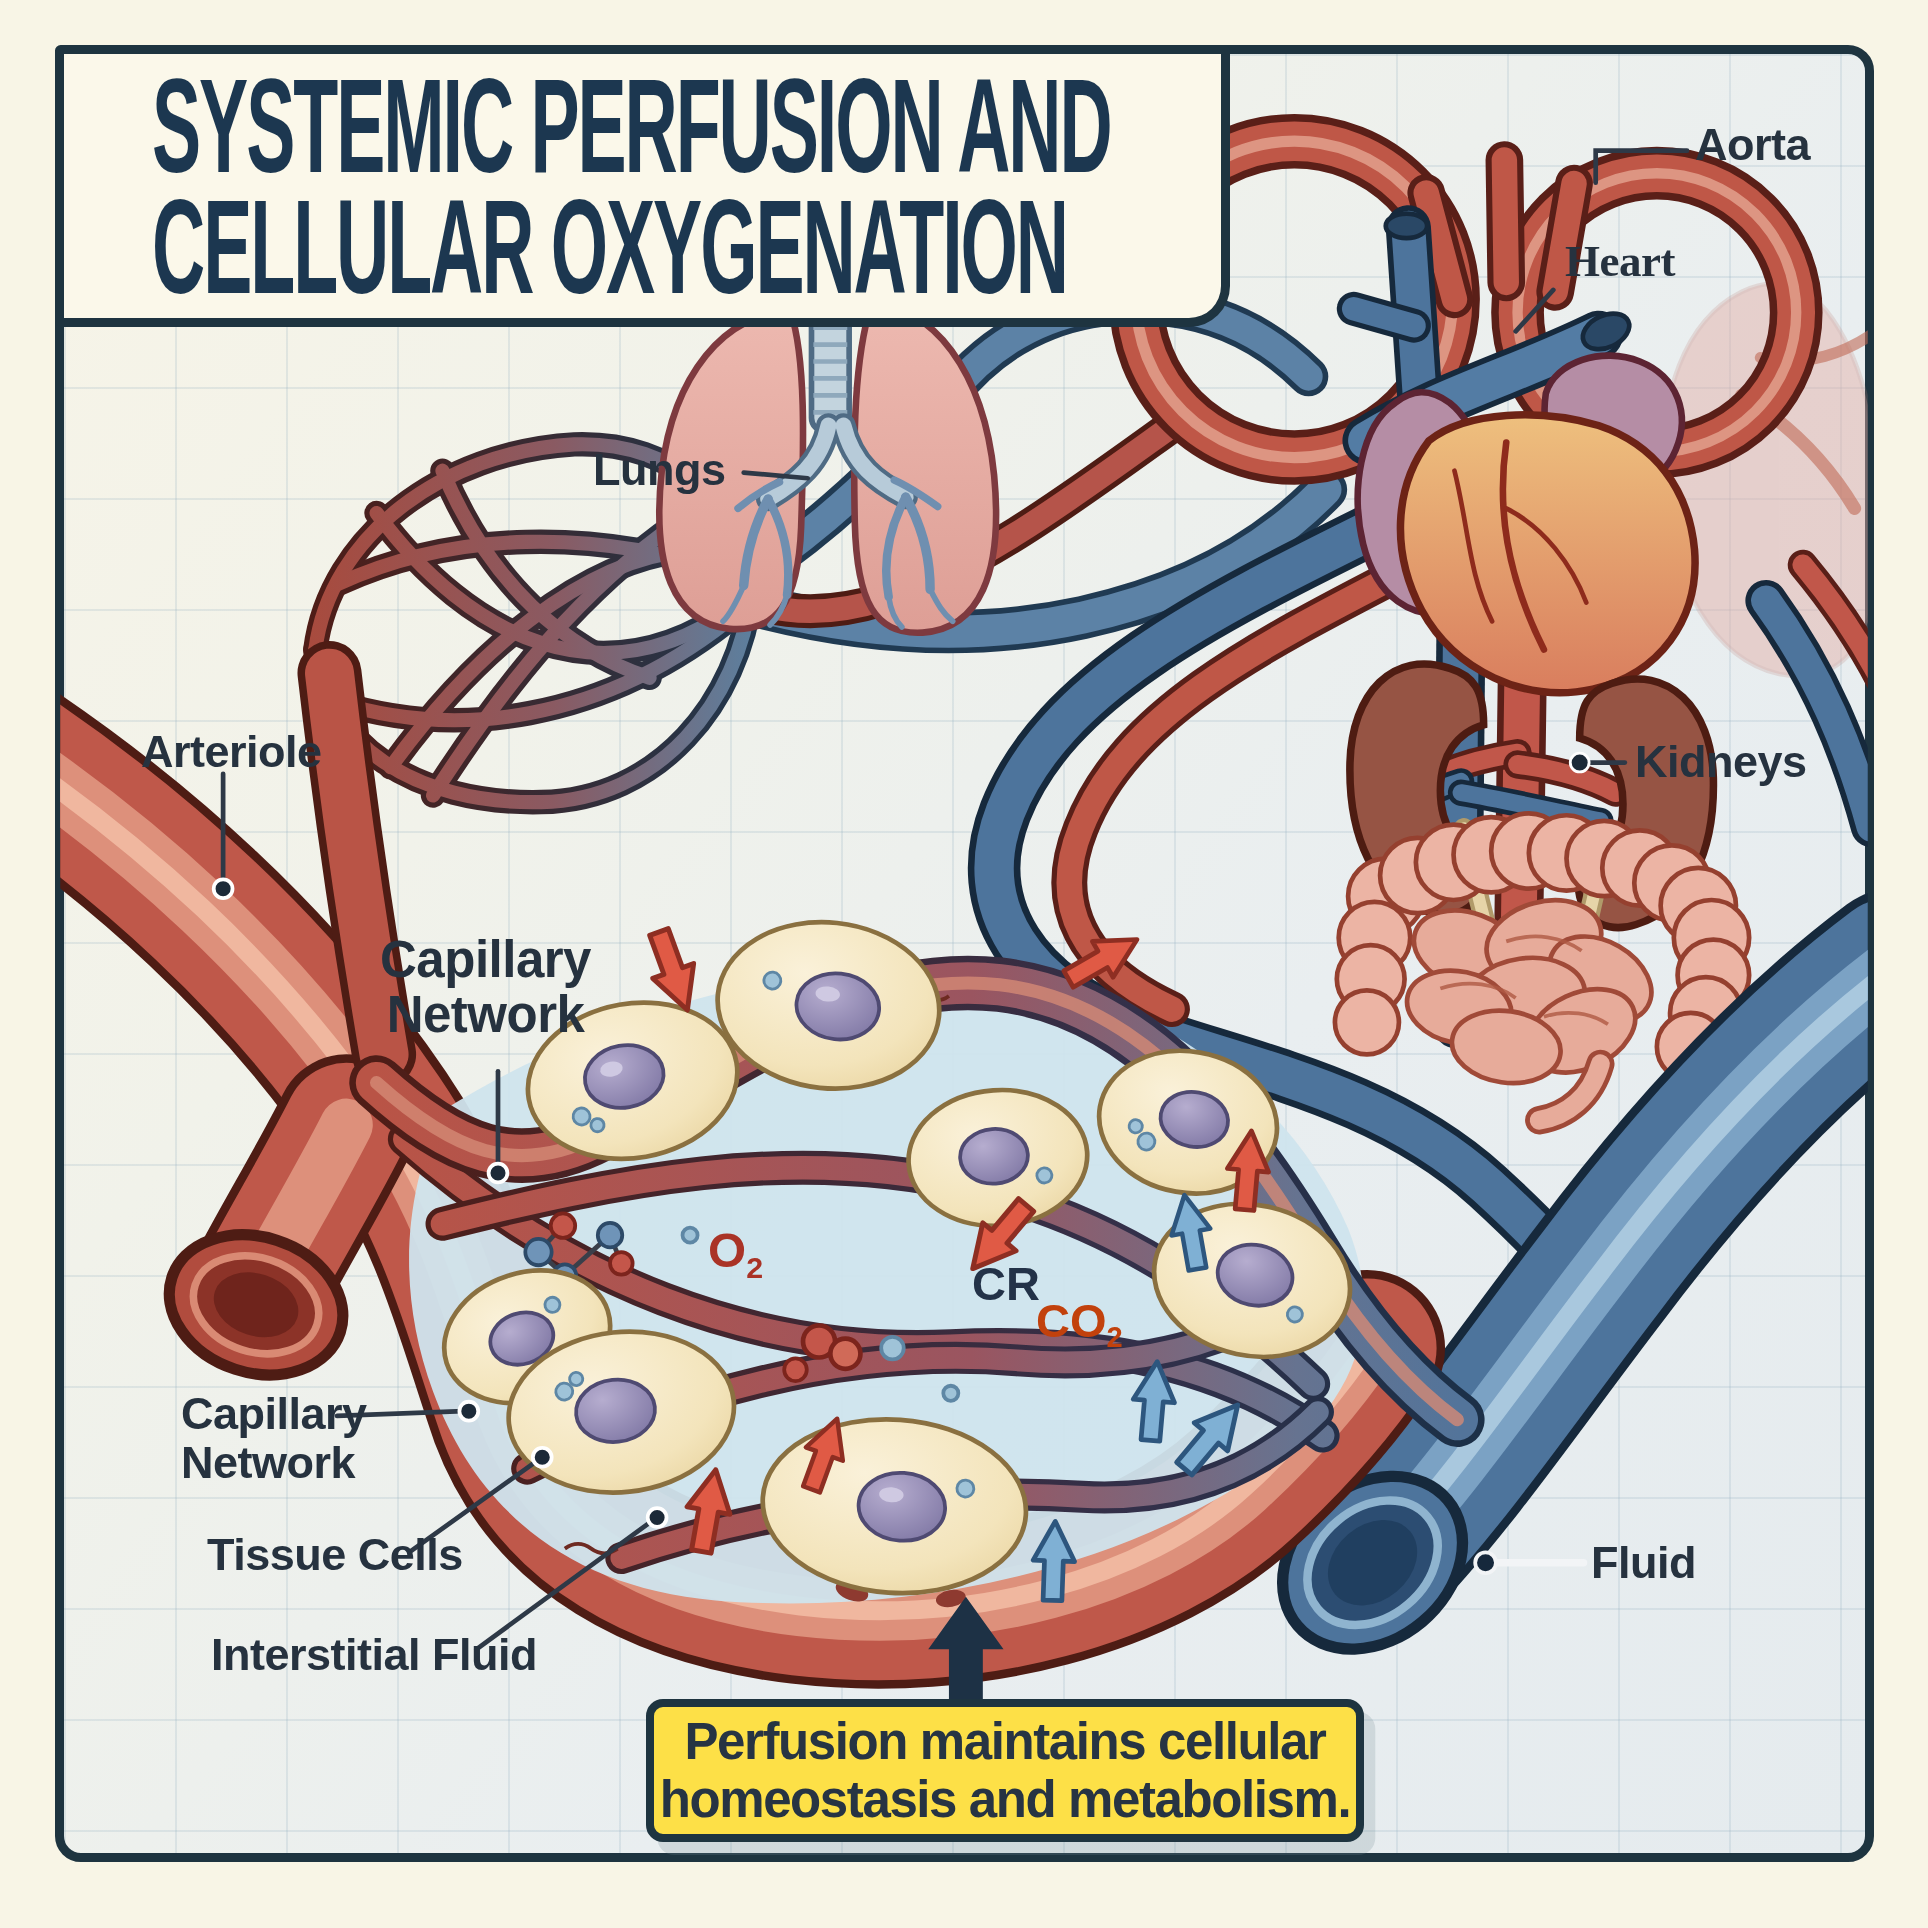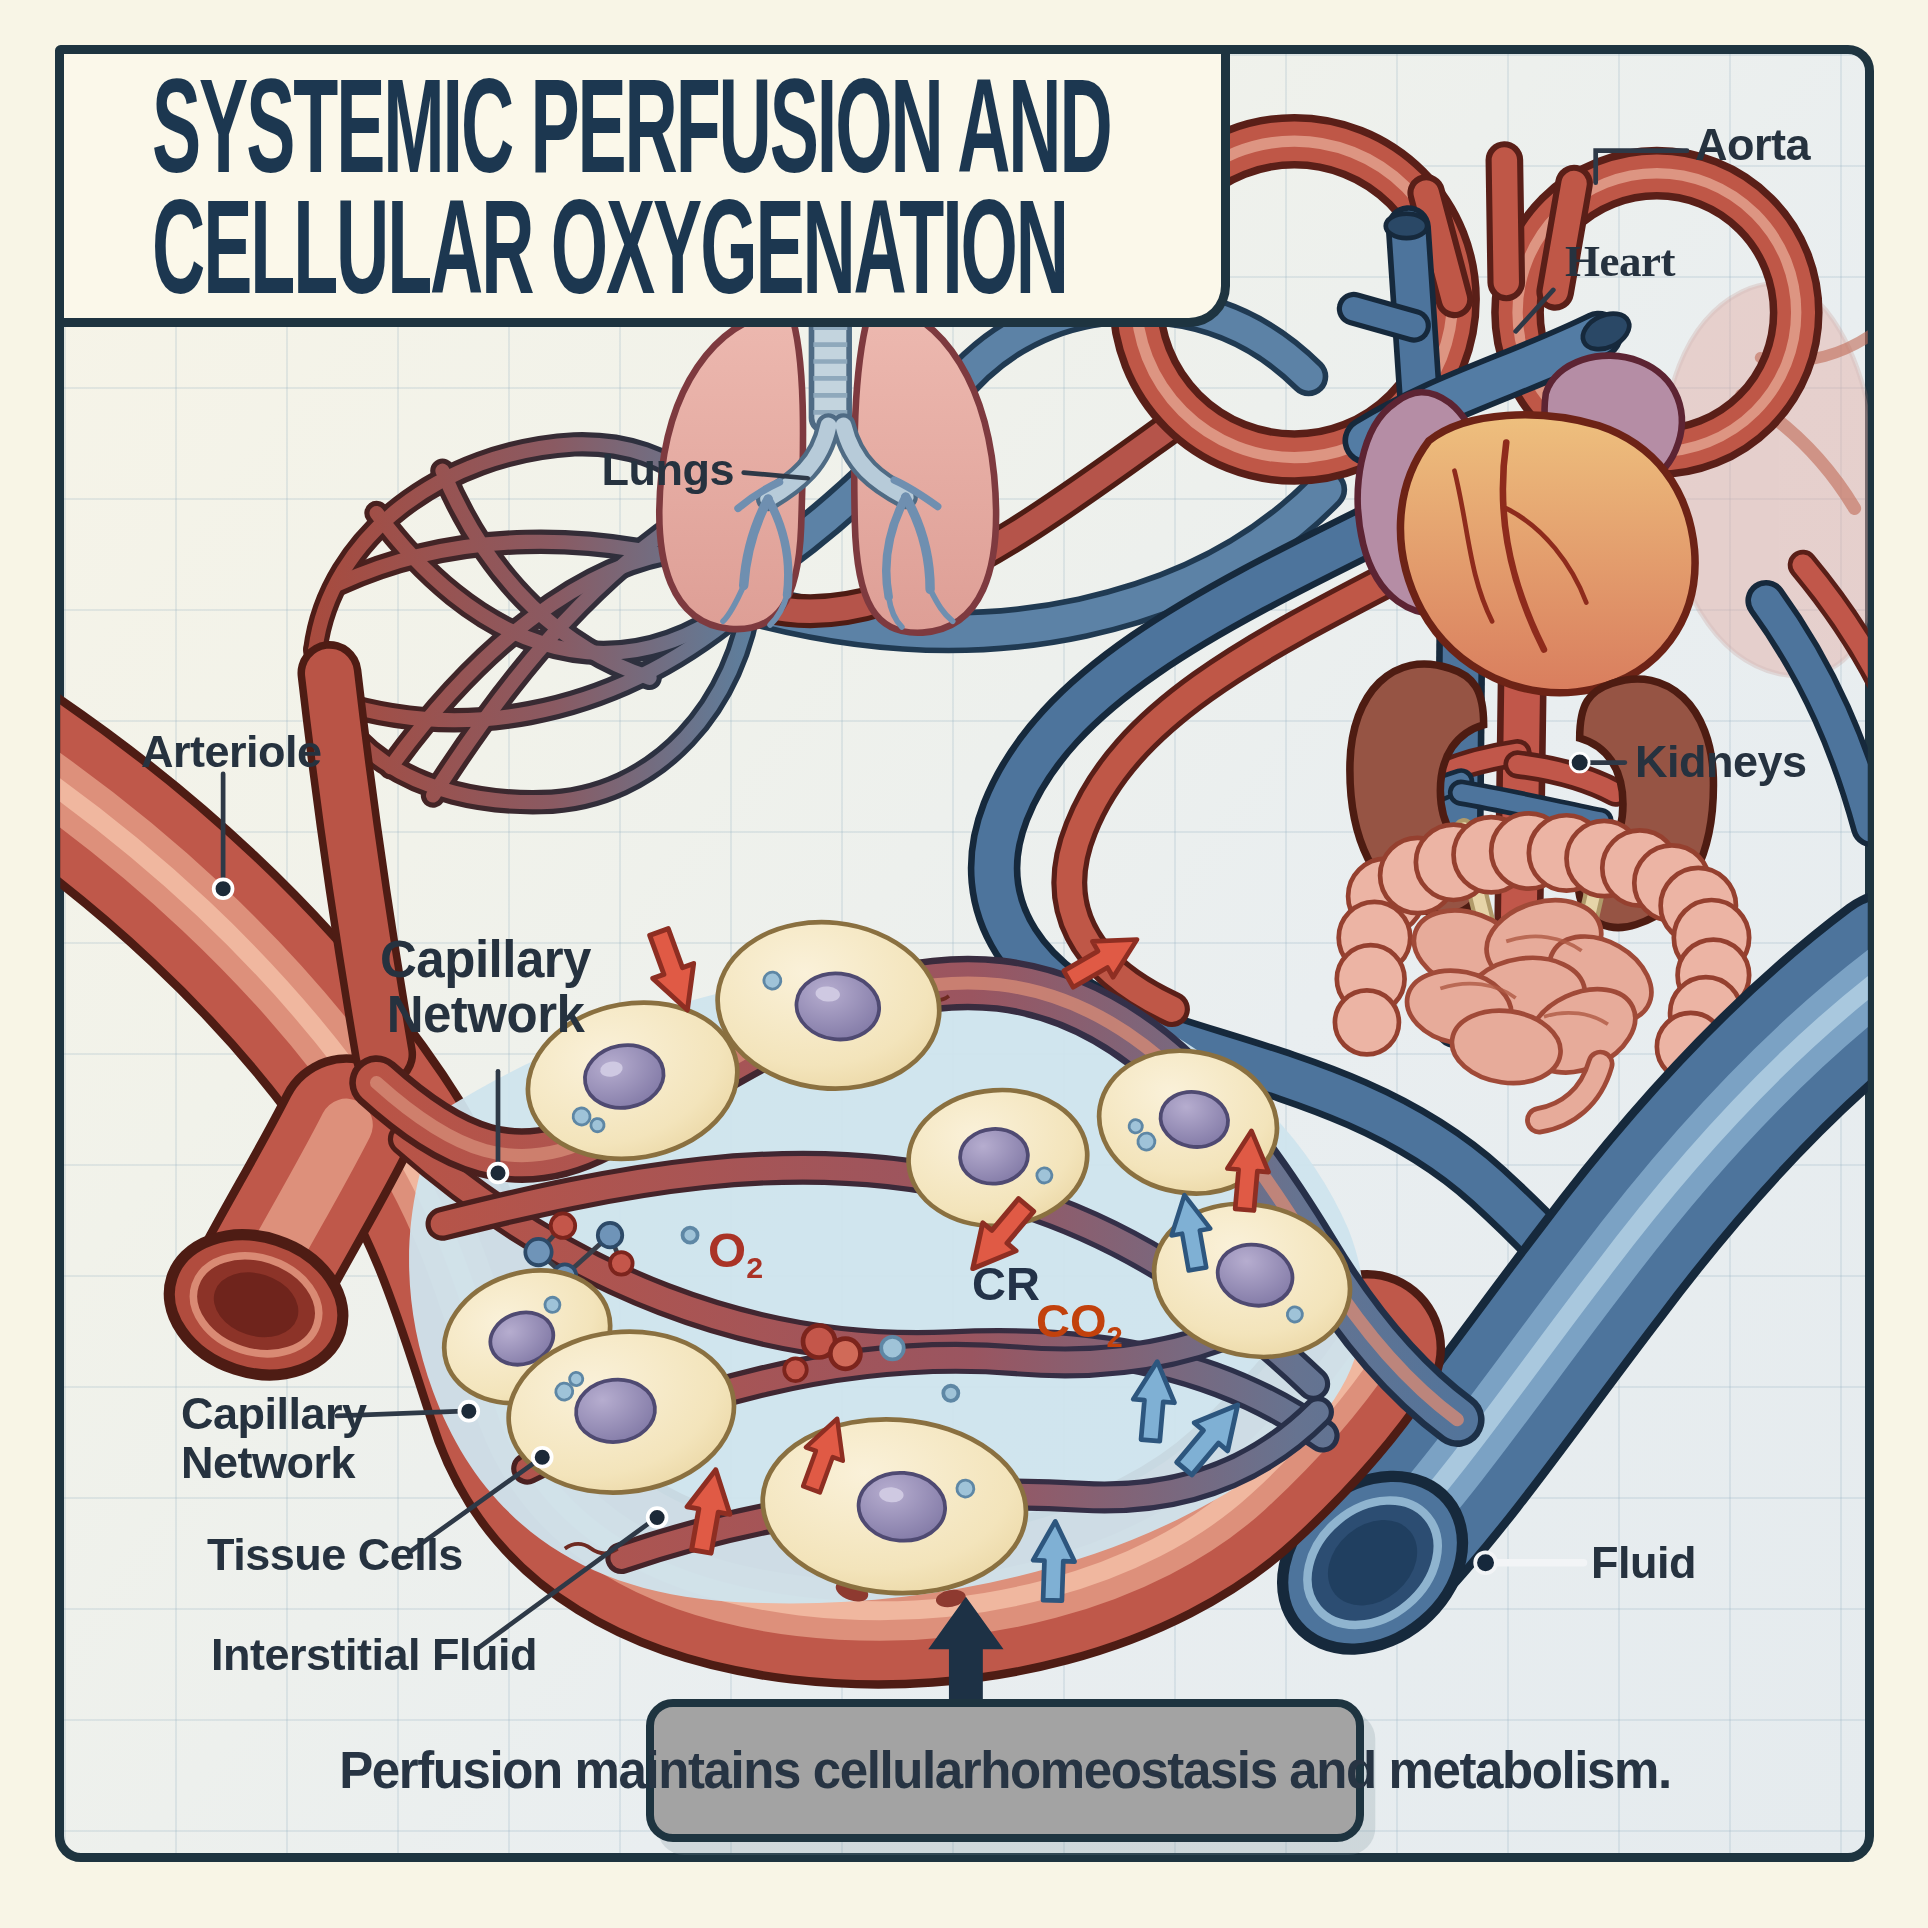--- a/index.html
+++ b/index.html
@@ -7,30 +7,30 @@
   .stage{position:absolute;inset:0;}
   .panel{position:absolute;left:55px;top:45px;width:1819px;height:1817px;box-sizing:border-box;
     border:9.4px solid #1e3440;border-radius:26px;
     background-image:
       repeating-linear-gradient(to right, rgba(140,170,188,.20) 0 1.9px, transparent 1.9px 111px),
       repeating-linear-gradient(to bottom, rgba(140,170,188,.20) 0 1.9px, transparent 1.9px 111px),
       linear-gradient(128deg,#f7f4e7 0%,#f1f2ea 30%,#e9eef0 62%,#e5ebee 100%);}
   svg.art{position:absolute;left:0;top:0;width:1928px;height:1928px;}
   .lbl{position:absolute;font-weight:700;font-size:45px;color:#26323f;letter-spacing:-0.5px;white-space:nowrap;line-height:1.08;}
   .lbl.center{text-align:center;}
-  .lbl.right{text-align:right;}
+  .lbl.right{text-align:left;}
   .title-box{position:absolute;left:55px;top:45px;width:1175px;height:282px;box-sizing:border-box;
     background:#fbf8ea;border:9.4px solid #1e3440;border-radius:5.6px 5.6px 41px 5.6px;
     display:flex;flex-direction:column;justify-content:center;padding-left:88px;}
   .title-line{font-weight:800;font-size:134px;line-height:121px;color:#1c3750;letter-spacing:-3.8px;
     transform:scale(0.55,1);transform-origin:left center;white-space:nowrap;}
   .caption-box{position:absolute;left:646px;top:1699px;width:718px;height:143px;box-sizing:border-box;
-    background:#a3a3a3;border:8.5px solid #1e3440;border-radius:27px;
+    background:#fde047;border:8.5px solid #1e3440;border-radius:17px;
     box-shadow:11.3px 13px 0 rgba(120,140,150,.22);
-    display:flex;flex-direction:row;align-items:center;justify-content:center;}
+    display:flex;flex-direction:column;align-items:center;justify-content:center;}
   .caption-line{font-weight:700;font-size:51px;line-height:58px;color:#273443;letter-spacing:-1.4px;white-space:nowrap;}
   .mol{position:absolute;font-weight:800;white-space:nowrap;}
   .mol sub{font-size:62%;font-weight:800;}
   .o2{left:708px;top:1222px;font-size:49px;color:#aa3326;}
   .co2-prefix{left:972px;top:1256px;font-size:47px;color:#233248;}
   .co2{left:1036px;top:1273px;font-size:47px;color:#c2410c;margin-top:20px;}
 </style>
 </head>
 <body>
 

